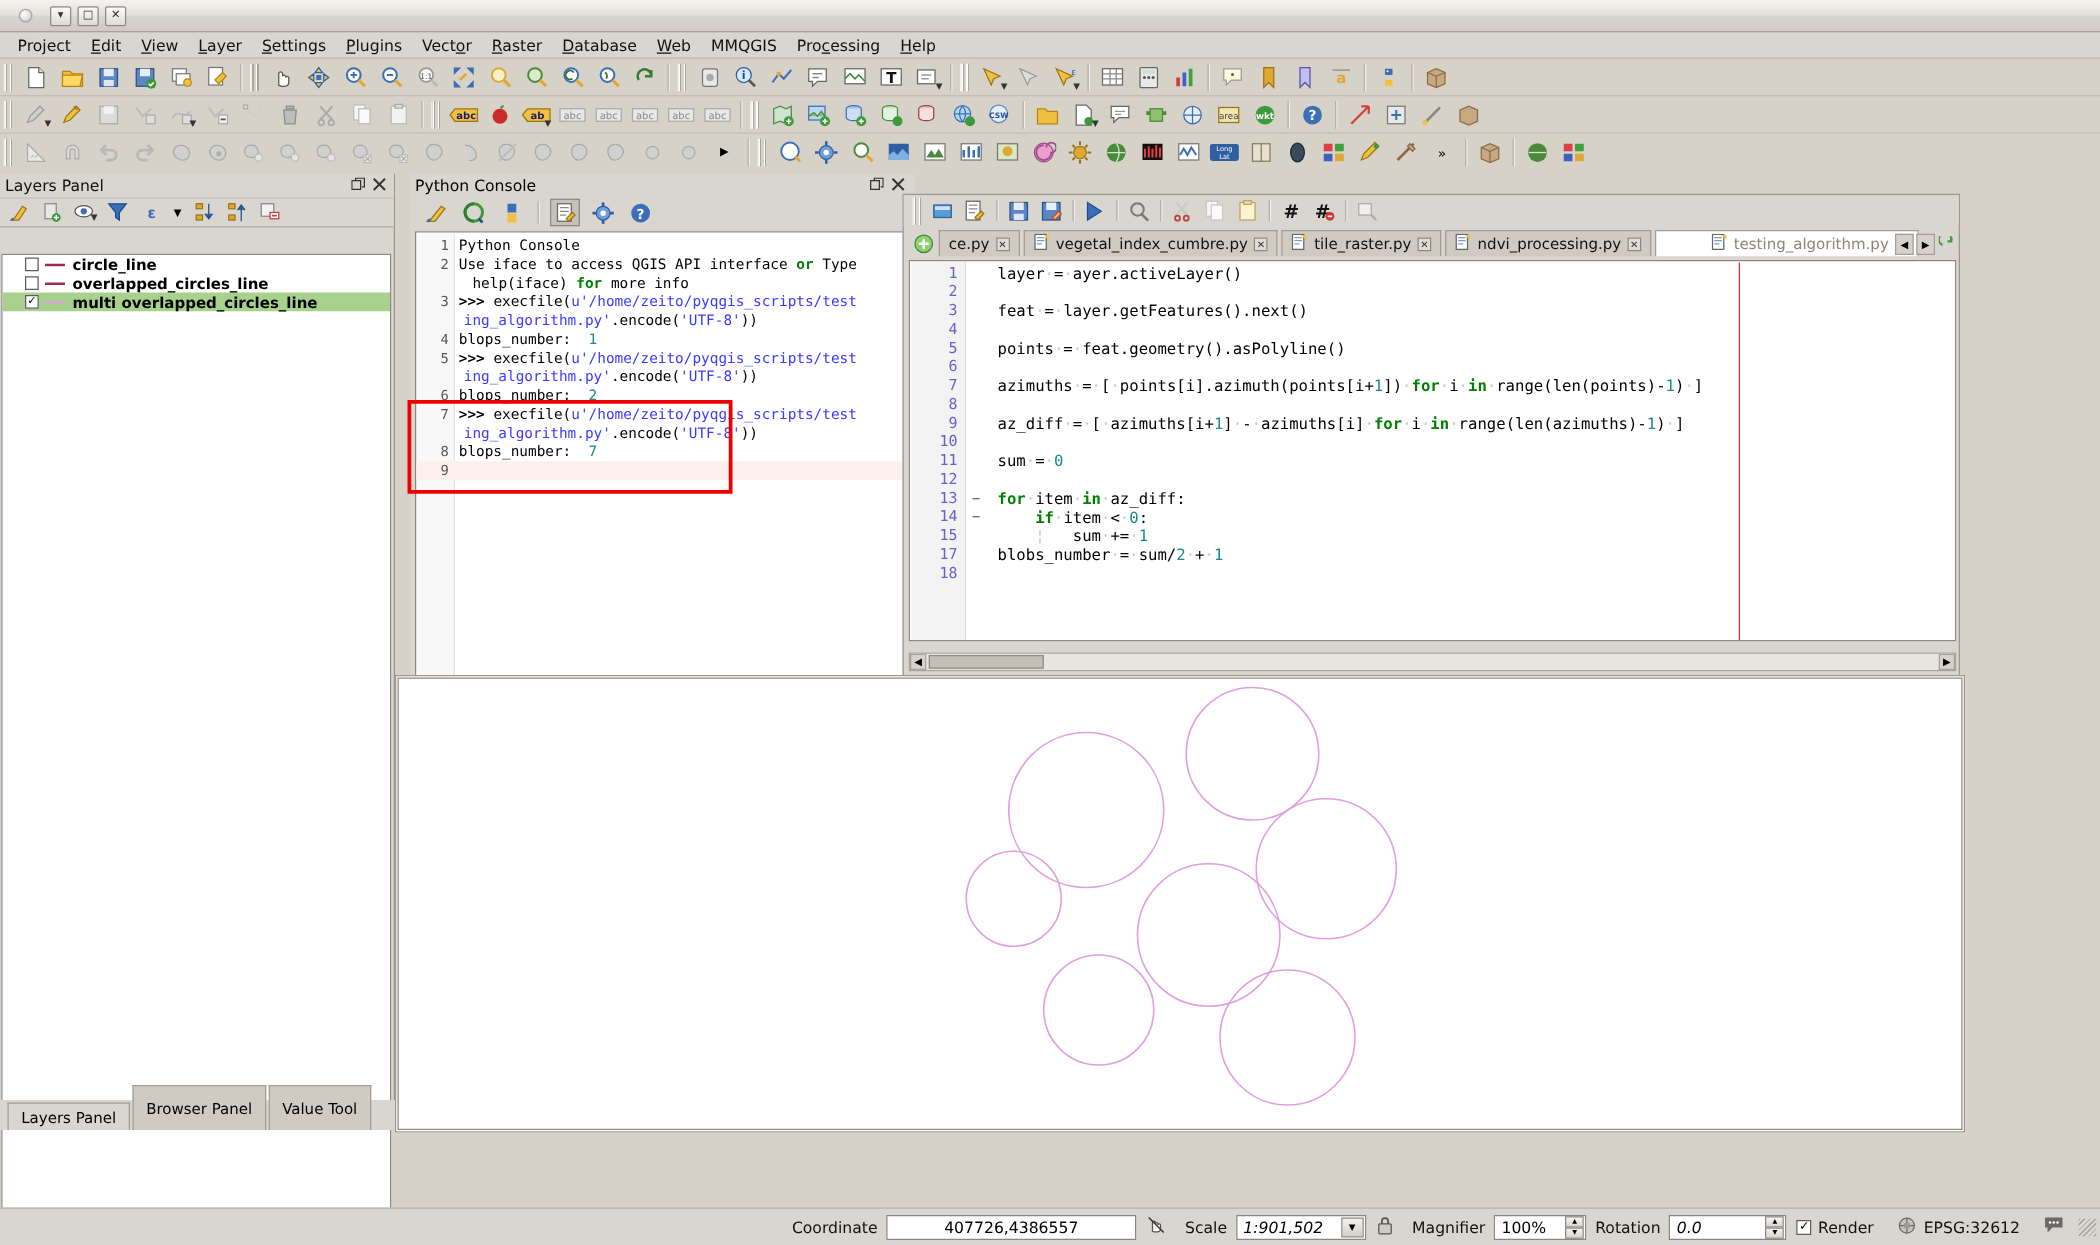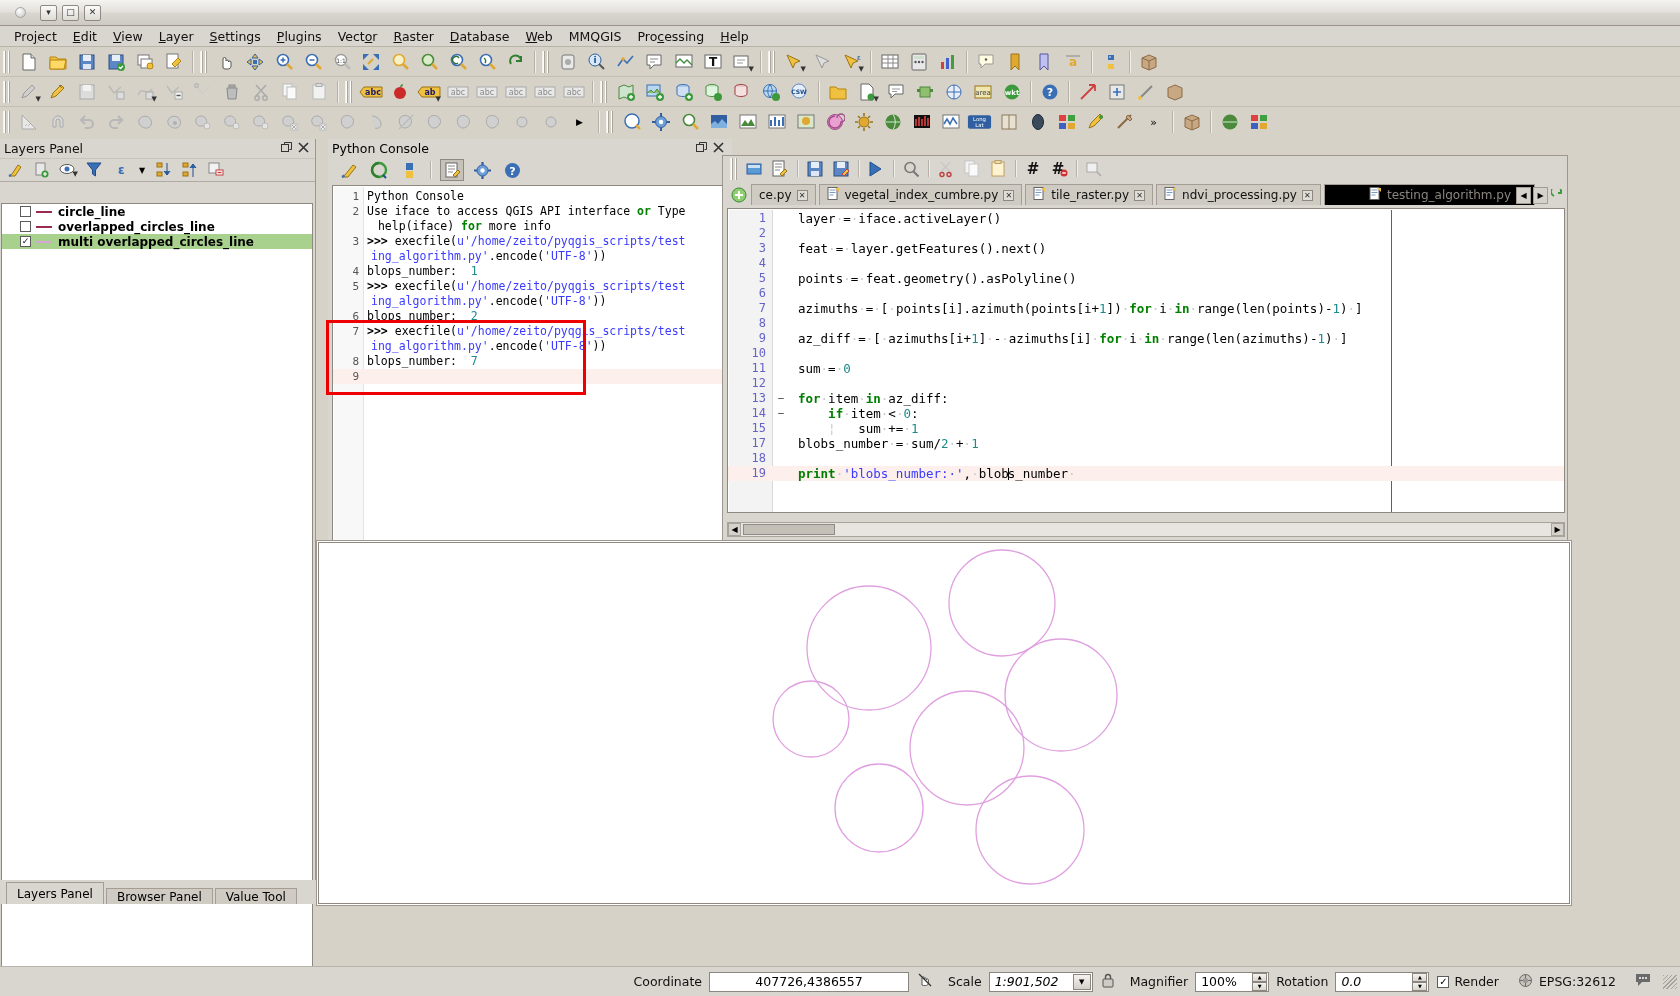--- a/index.html
+++ b/index.html
@@ -73,21 +73,21 @@
      background:#fff; border:1px solid #8e8881; overflow:hidden; }
   .layer-row { height:15px; display:flex; align-items:center; padding-left:18px; font-size:12px;
      font-weight:bold; color:#000; }
   .layer-row.sel { background:#a7d18c; }
   .layer-cb { width:11px; height:11px; border:1px solid #5c5c5c; background:#fff;
      margin-right:5px; display:flex; align-items:center; justify-content:center;
      font-size:9px; line-height:1; color:#111; }
   .layer-sym { width:16px; height:2px; background:#9c2b52; margin-right:6px; }
   .lp-tabs { position:absolute; left:0; bottom:0; width:316px; height:24px; display:flex;
      align-items:flex-end; background:#d9d5cf; padding-left:6px; }
-  .lp-tab { height:16px; padding:0 10px; font-size:12px; display:flex; align-items:center;
+  .lp-tab { height:36px; padding:0 10px; font-size:12px; display:flex; align-items:center;
      border:1px solid #a39d95; border-bottom:none; background:#cfcac2; margin-right:2px; }
   .lp-tab.active { background:#d9d5cf; height:22px; }
 
   
   .pyconsole { position:absolute; left:328px; top:139px; width:404px; height:400px;
     background:#d9d5cf; }
   .pc-title { height:19px; display:flex; align-items:center; padding:0 4px; font-size:12.5px; }
   .pc-title .pc-text { flex:1; }
   .pc-toolbar { height:24px; display:flex; align-items:center; gap:4px; padding:0 8px; }
   .pc-out { position:absolute; left:4px; top:46px; width:392px; height:448px;
@@ -113,21 +113,21 @@
   .redbox { position:absolute; border:3px solid #ee0000; pointer-events:none; }
 
   
   .editor { position:absolute; left:722px; top:155px; width:846px; height:385px;
     background:#d9d5cf; border:1px solid #9d978f; }
   .ed-toolbar { height:25px; display:flex; align-items:center; padding:0 4px; background:#d9d5cf;}
   .ed-tabs { height:24px; display:flex; align-items:flex-end; padding-left:4px; position:relative;}
   .ed-tab { height:21px; display:flex; align-items:center; gap:5px; padding:0 7px;
     font-size:12px; border:1px solid #a39d95; border-bottom:none;
     background:#cfcac2; margin-right:3px; color:#111; white-space:nowrap;justify-content:space-between;}
-  .ed-tab.active { background:#000000;padding-left:44px; }
+  .ed-tab.active { background:#ffffff;padding-left:44px; }
   .ed-tab.dim { color:#8a857e; }
   .tab-x { width:11px; height:11px; border:1px solid #8d8880; background:#e0ddd7;
     font-size:8px; line-height:9px; text-align:center; color:#333; }
   .ed-tabnav { position:absolute; right:2px; bottom:1px; display:flex; gap:2px; align-items:center;}
   .navbtn { width:15px; height:17px; border:1px solid #a39d95; background:#d6d2cb;
     font-size:8px; display:flex; align-items:center; justify-content:center; }
   .ed-code { position:absolute; left:4px; top:52px; width:838px; height:305px;
     background:#fff; border:1px solid #8e8881; overflow:hidden;
     font-family:"DejaVu Sans Mono", monospace; font-size:12.5px; }
   .ed-gut { position:absolute; left:1px; top:1px; width:44px; height:303px; background:#f3f3f3;
@@ -1316,38 +1316,37 @@
             </svg>
           </div>
       </div>
     </div>
 
     <div class="ed-code">
       <div class="ed-gut"></div>
       <div class="ed-fold"></div>
       <div class="ed-margin"></div>
       <div class="ed-rows" id="ed-rows">
-          <div class="ed-row"><span class="ed-n">1</span><span class="ed-f"></span><span class="ed-t"><span class="k-plain">layer</span><span class="dot">·</span><span class="k-plain">=</span><span class="dot">·</span><span class="k-plain">iface.activeLayer()</span></span></div>
+          <div class="ed-row"><span class="ed-n">1</span><span class="ed-f"></span><span class="ed-t"><span class="k-plain">layer</span><span class="dot">·</span><span class="k-plain">=</span><span class="dot">·</span><span class="k-plain">ayer.activeLayer()</span></span></div>
           <div class="ed-row"><span class="ed-n">2</span><span class="ed-f"></span><span class="ed-t"></span></div>
           <div class="ed-row"><span class="ed-n">3</span><span class="ed-f"></span><span class="ed-t"><span class="k-plain">feat</span><span class="dot">·</span><span class="k-plain">=</span><span class="dot">·</span><span class="k-plain">layer.getFeatures().next()</span></span></div>
           <div class="ed-row"><span class="ed-n">4</span><span class="ed-f"></span><span class="ed-t"></span></div>
           <div class="ed-row"><span class="ed-n">5</span><span class="ed-f"></span><span class="ed-t"><span class="k-plain">points</span><span class="dot">·</span><span class="k-plain">=</span><span class="dot">·</span><span class="k-plain">feat.geometry().asPolyline()</span></span></div>
           <div class="ed-row"><span class="ed-n">6</span><span class="ed-f"></span><span class="ed-t"></span></div>
           <div class="ed-row"><span class="ed-n">7</span><span class="ed-f"></span><span class="ed-t"><span class="k-plain">azimuths</span><span class="dot">·</span><span class="k-plain">=</span><span class="dot">·</span><span class="k-plain">[</span><span class="dot">·</span><span class="k-plain">points[i].azimuth(points[i+</span><span class="k-num">1</span><span class="k-plain">])</span><span class="dot">·</span><span class="k-kw">for</span><span class="dot">·</span><span class="k-plain">i</span><span class="dot">·</span><span class="k-kw">in</span><span class="dot">·</span><span class="k-plain">range(len(points)-</span><span class="k-num">1</span><span class="k-plain">)</span><span class="dot">·</span><span class="k-plain">]</span></span></div>
           <div class="ed-row"><span class="ed-n">8</span><span class="ed-f"></span><span class="ed-t"></span></div>
           <div class="ed-row"><span class="ed-n">9</span><span class="ed-f"></span><span class="ed-t"><span class="k-plain">az_diff</span><span class="dot">·</span><span class="k-plain">=</span><span class="dot">·</span><span class="k-plain">[</span><span class="dot">·</span><span class="k-plain">azimuths[i+</span><span class="k-num">1</span><span class="k-plain">]</span><span class="dot">·</span><span class="k-plain">-</span><span class="dot">·</span><span class="k-plain">azimuths[i]</span><span class="dot">·</span><span class="k-kw">for</span><span class="dot">·</span><span class="k-plain">i</span><span class="dot">·</span><span class="k-kw">in</span><span class="dot">·</span><span class="k-plain">range(len(azimuths)-</span><span class="k-num">1</span><span class="k-plain">)</span><span class="dot">·</span><span class="k-plain">]</span></span></div>
           <div class="ed-row"><span class="ed-n">10</span><span class="ed-f"></span><span class="ed-t"></span></div>
           <div class="ed-row"><span class="ed-n">11</span><span class="ed-f"></span><span class="ed-t"><span class="k-plain">sum</span><span class="dot">·</span><span class="k-plain">=</span><span class="dot">·</span><span class="k-num">0</span></span></div>
           <div class="ed-row"><span class="ed-n">12</span><span class="ed-f"></span><span class="ed-t"></span></div>
           <div class="ed-row"><span class="ed-n">13</span><span class="ed-f">−</span><span class="ed-t"><span class="k-kw">for</span><span class="dot">·</span><span class="k-plain">item</span><span class="dot">·</span><span class="k-kw">in</span><span class="dot">·</span><span class="k-plain">az_diff:</span></span></div>
           <div class="ed-row"><span class="ed-n">14</span><span class="ed-f">−</span><span class="ed-t"><span class="k-plain">    </span><span class="k-kw">if</span><span class="dot">·</span><span class="k-plain">item</span><span class="dot">·</span><span class="k-plain">&lt;</span><span class="dot">·</span><span class="k-num">0</span><span class="k-plain">:</span></span></div>
           <div class="ed-row"><span class="ed-n">15</span><span class="ed-f"></span><span class="ed-t"><span class="dot">    ¦   </span><span class="k-plain">sum</span><span class="dot">·</span><span class="k-plain">+=</span><span class="dot">·</span><span class="k-num">1</span></span></div>
           <div class="ed-row"><span class="ed-n">17</span><span class="ed-f"></span><span class="ed-t"><span class="k-plain">blobs_number</span><span class="dot">·</span><span class="k-plain">=</span><span class="dot">·</span><span class="k-plain">sum/</span><span class="k-num">2</span><span class="dot">·</span><span class="k-plain">+</span><span class="dot">·</span><span class="k-num">1</span></span></div>
           <div class="ed-row"><span class="ed-n">18</span><span class="ed-f"></span><span class="ed-t"></span></div>
-          <div class="ed-row hl"><span class="ed-n">19</span><span class="ed-f"></span><span class="ed-t"><span class="k-kw">print</span><span class="dot">·</span><span class="k-str">'blobs_number:·'</span><span class="k-plain">,</span><span class="dot">·</span><span class="k-plain"><span>blob</span><span class="ed-caret"></span><span>s_number</span></span><span class="dot">·</span></span></div>
         </div>
     </div>
     <div class="ed-hscroll">
       <div class="hs-arrow">◀</div>
       <div class="hs-thumb" style="width:92px;margin-left:2px;"></div>
       <div style="flex:1"></div>
       <div class="hs-arrow">▶</div>
     </div>
   </div>
 

